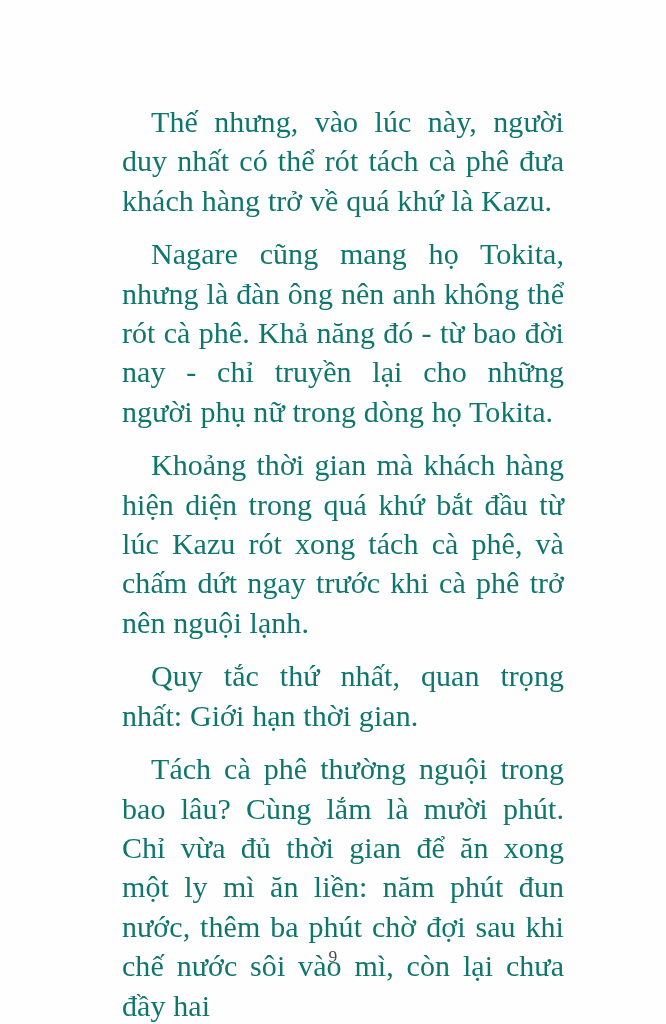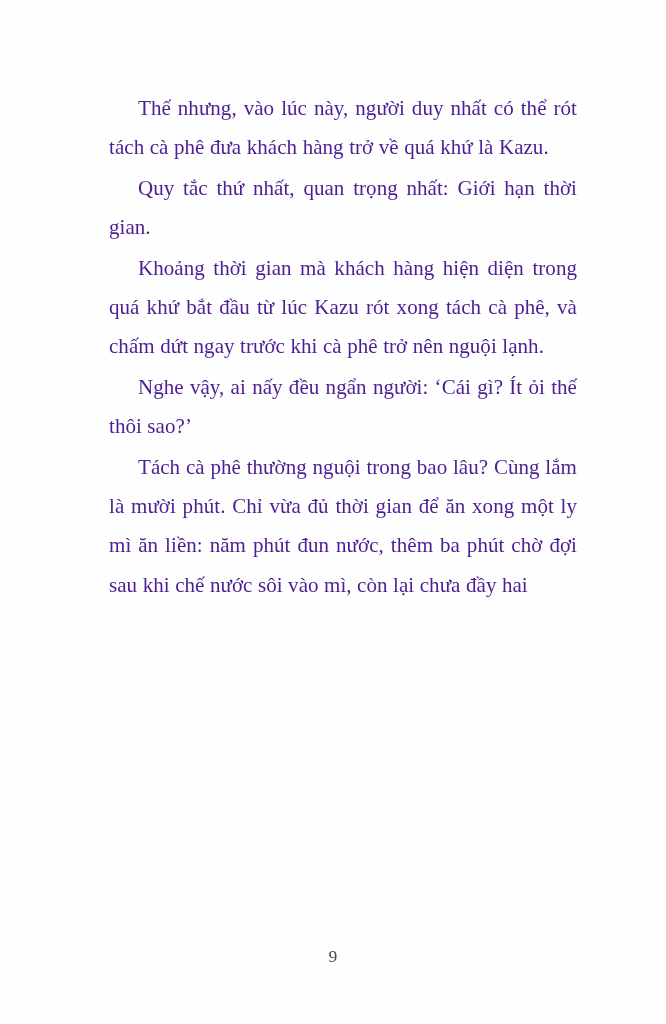--- a/index.html
+++ b/index.html
@@ -23,27 +23,27 @@
   }
 
   .text-block {
     position: absolute;
     left: 108px;
     top: 88px;
     width: 470px;
   }
 
   .para {
-    margin: 1px;
+    margin: 14px;
     text-align: justify;
     text-justify: inter-word;
     text-indent: 29px;
-    font-size: 21px;
+    font-size: 30px;
     line-height: 39.4px;
-    color: #4c1d95;
+    color: #0f766e;
     letter-spacing: 0.05px;
     word-spacing: 0.2px;
     -webkit-font-smoothing: antialiased;
   }
 
   
   .para:last-child {
     text-align: justify;
   }
 
@@ -59,21 +59,21 @@
     letter-spacing: 0.3px;
   }
 </style>
 </head>
 <body>
 
 <div class="page">
 
   <div class="text-block">
     <p class="para">Thế nhưng, vào lúc này, người duy nhất có thể rót tách cà phê đưa khách hàng trở về quá khứ là Kazu.</p>
+    <p class="para">Nagare cũng mang họ Tokita, nhưng là đàn ông nên anh không thể rót cà phê. Khả năng đó - từ bao đời nay - chỉ truyền lại cho những người phụ nữ trong dòng họ Tokita.</p>
+    <p class="para">Khoảng thời gian mà khách hàng hiện diện trong quá khứ bắt đầu từ lúc Kazu rót xong tách cà phê, và chấm dứt ngay trước khi cà phê trở nên nguội lạnh.</p>
     <p class="para">Quy tắc thứ nhất, quan trọng nhất: Giới hạn thời gian.</p>
-    <p class="para">Khoảng thời gian mà khách hàng hiện diện trong quá khứ bắt đầu từ lúc Kazu rót xong tách cà phê, và chấm dứt ngay trước khi cà phê trở nên nguội lạnh.</p>
-    <p class="para">Nghe vậy, ai nấy đều ngẩn người: ‘Cái gì? Ít ỏi thế thôi sao?’</p>
     <p class="para">Tách cà phê thường nguội trong bao lâu? Cùng lắm là mười phút. Chỉ vừa đủ thời gian để ăn xong một ly mì ăn liền: năm phút đun nước, thêm ba phút chờ đợi sau khi chế nước sôi vào mì, còn lại chưa đầy hai</p>
   </div>
 
   <div class="folio">9</div>
 
 </div>
 
 </body></html>

